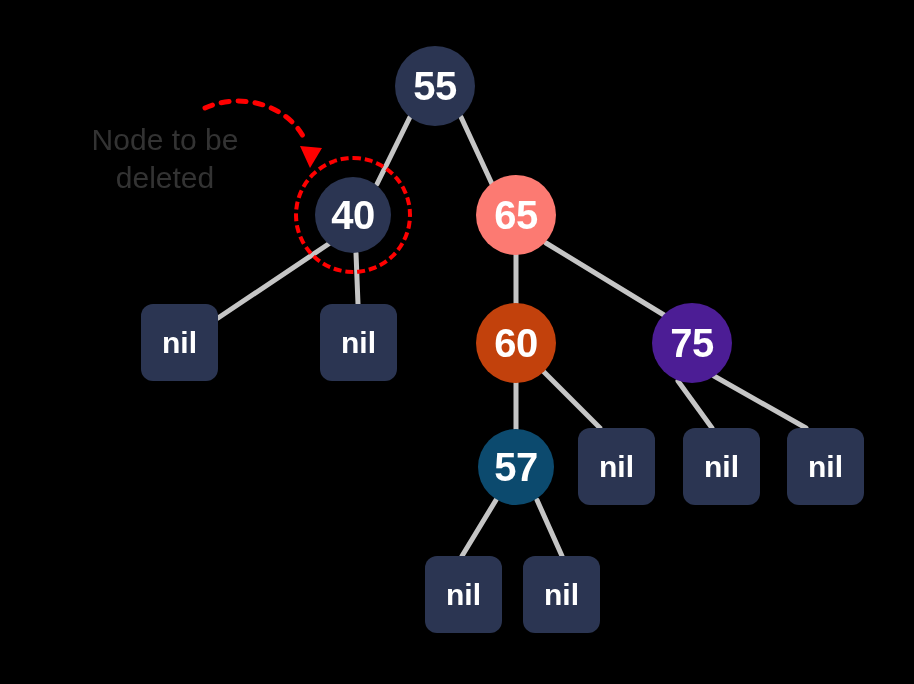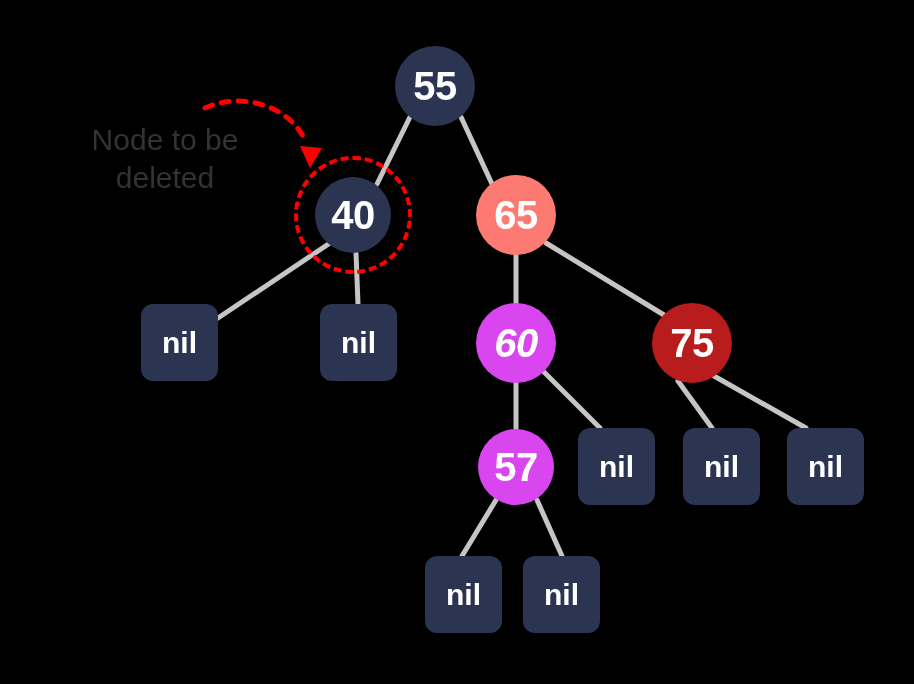--- a/index.html
+++ b/index.html
@@ -81,23 +81,23 @@
       </g>
     <path id="annot-arrow" fill="none" stroke="#ff0000" stroke-width="5" stroke-linecap="round" stroke-dasharray="8 9" d="M 205 108 C 240 92, 288 104, 305 140"></path>
     <polygon id="annot-arrow-head" fill="#ff0000" points="300,146 322,148 310,168"></polygon>
   </svg>
 
   <div id="nodes">
       <div class="highlight-ring" style="left: 294px; top: 156px; width: 118px; height: 118px; border-color: rgb(255, 0, 0);"></div>
       <div class="node black" style="left: 395px; top: 46px; width: 80px; height: 80px; background: rgb(43, 53, 82); color: rgb(255, 255, 255);">55</div>
       <div class="node black" style="left: 315px; top: 177px; width: 76px; height: 76px; background: rgb(43, 53, 82); color: rgb(255, 255, 255);">40</div>
       <div class="node red" style="left: 476px; top: 175px; width: 80px; height: 80px; background: rgb(252, 122, 114); color: rgb(255, 255, 255);">65</div>
-      <div class="node black" style="left: 476px; top: 303px; width: 80px; height: 80px; background: #d946ef; color: rgb(255, 255, 255); font-style: italic;">60</div>
-      <div class="node black" style="left: 652px; top: 303px; width: 80px; height: 80px; background: #b91c1c; color: rgb(255, 255, 255);">75</div>
-      <div class="node red" style="left: 478px; top: 429px; width: 76px; height: 76px; background: #d946ef; color: rgb(255, 255, 255);">57</div>
+      <div class="node black" style="left: 476px; top: 303px; width: 80px; height: 80px; background: #c2410c; color: rgb(255, 255, 255);">60</div>
+      <div class="node black" style="left: 652px; top: 303px; width: 80px; height: 80px; background: #4c1d95; color: rgb(255, 255, 255);">75</div>
+      <div class="node red" style="left: 478px; top: 429px; width: 76px; height: 76px; background: #0c4a6e; color: rgb(255, 255, 255);">57</div>
       <div class="nil" style="left: 141px; top: 304px; width: 77px; height: 77px; background: rgb(43, 53, 82); color: rgb(255, 255, 255);">nil</div>
       <div class="nil" style="left: 320px; top: 304px; width: 77px; height: 77px; background: rgb(43, 53, 82); color: rgb(255, 255, 255);">nil</div>
       <div class="nil" style="left: 578px; top: 428px; width: 77px; height: 77px; background: rgb(43, 53, 82); color: rgb(255, 255, 255);">nil</div>
       <div class="nil" style="left: 683px; top: 428px; width: 77px; height: 77px; background: rgb(43, 53, 82); color: rgb(255, 255, 255);">nil</div>
       <div class="nil" style="left: 787px; top: 428px; width: 77px; height: 77px; background: rgb(43, 53, 82); color: rgb(255, 255, 255);">nil</div>
       <div class="nil" style="left: 425px; top: 556px; width: 77px; height: 77px; background: rgb(43, 53, 82); color: rgb(255, 255, 255);">nil</div>
       <div class="nil" style="left: 523px; top: 556px; width: 77px; height: 77px; background: rgb(43, 53, 82); color: rgb(255, 255, 255);">nil</div>
     </div>
 
   <div class="annot-label" style="left: 55px; top: 121px; width: 220px; color: rgb(51, 51, 51);">Node to be

